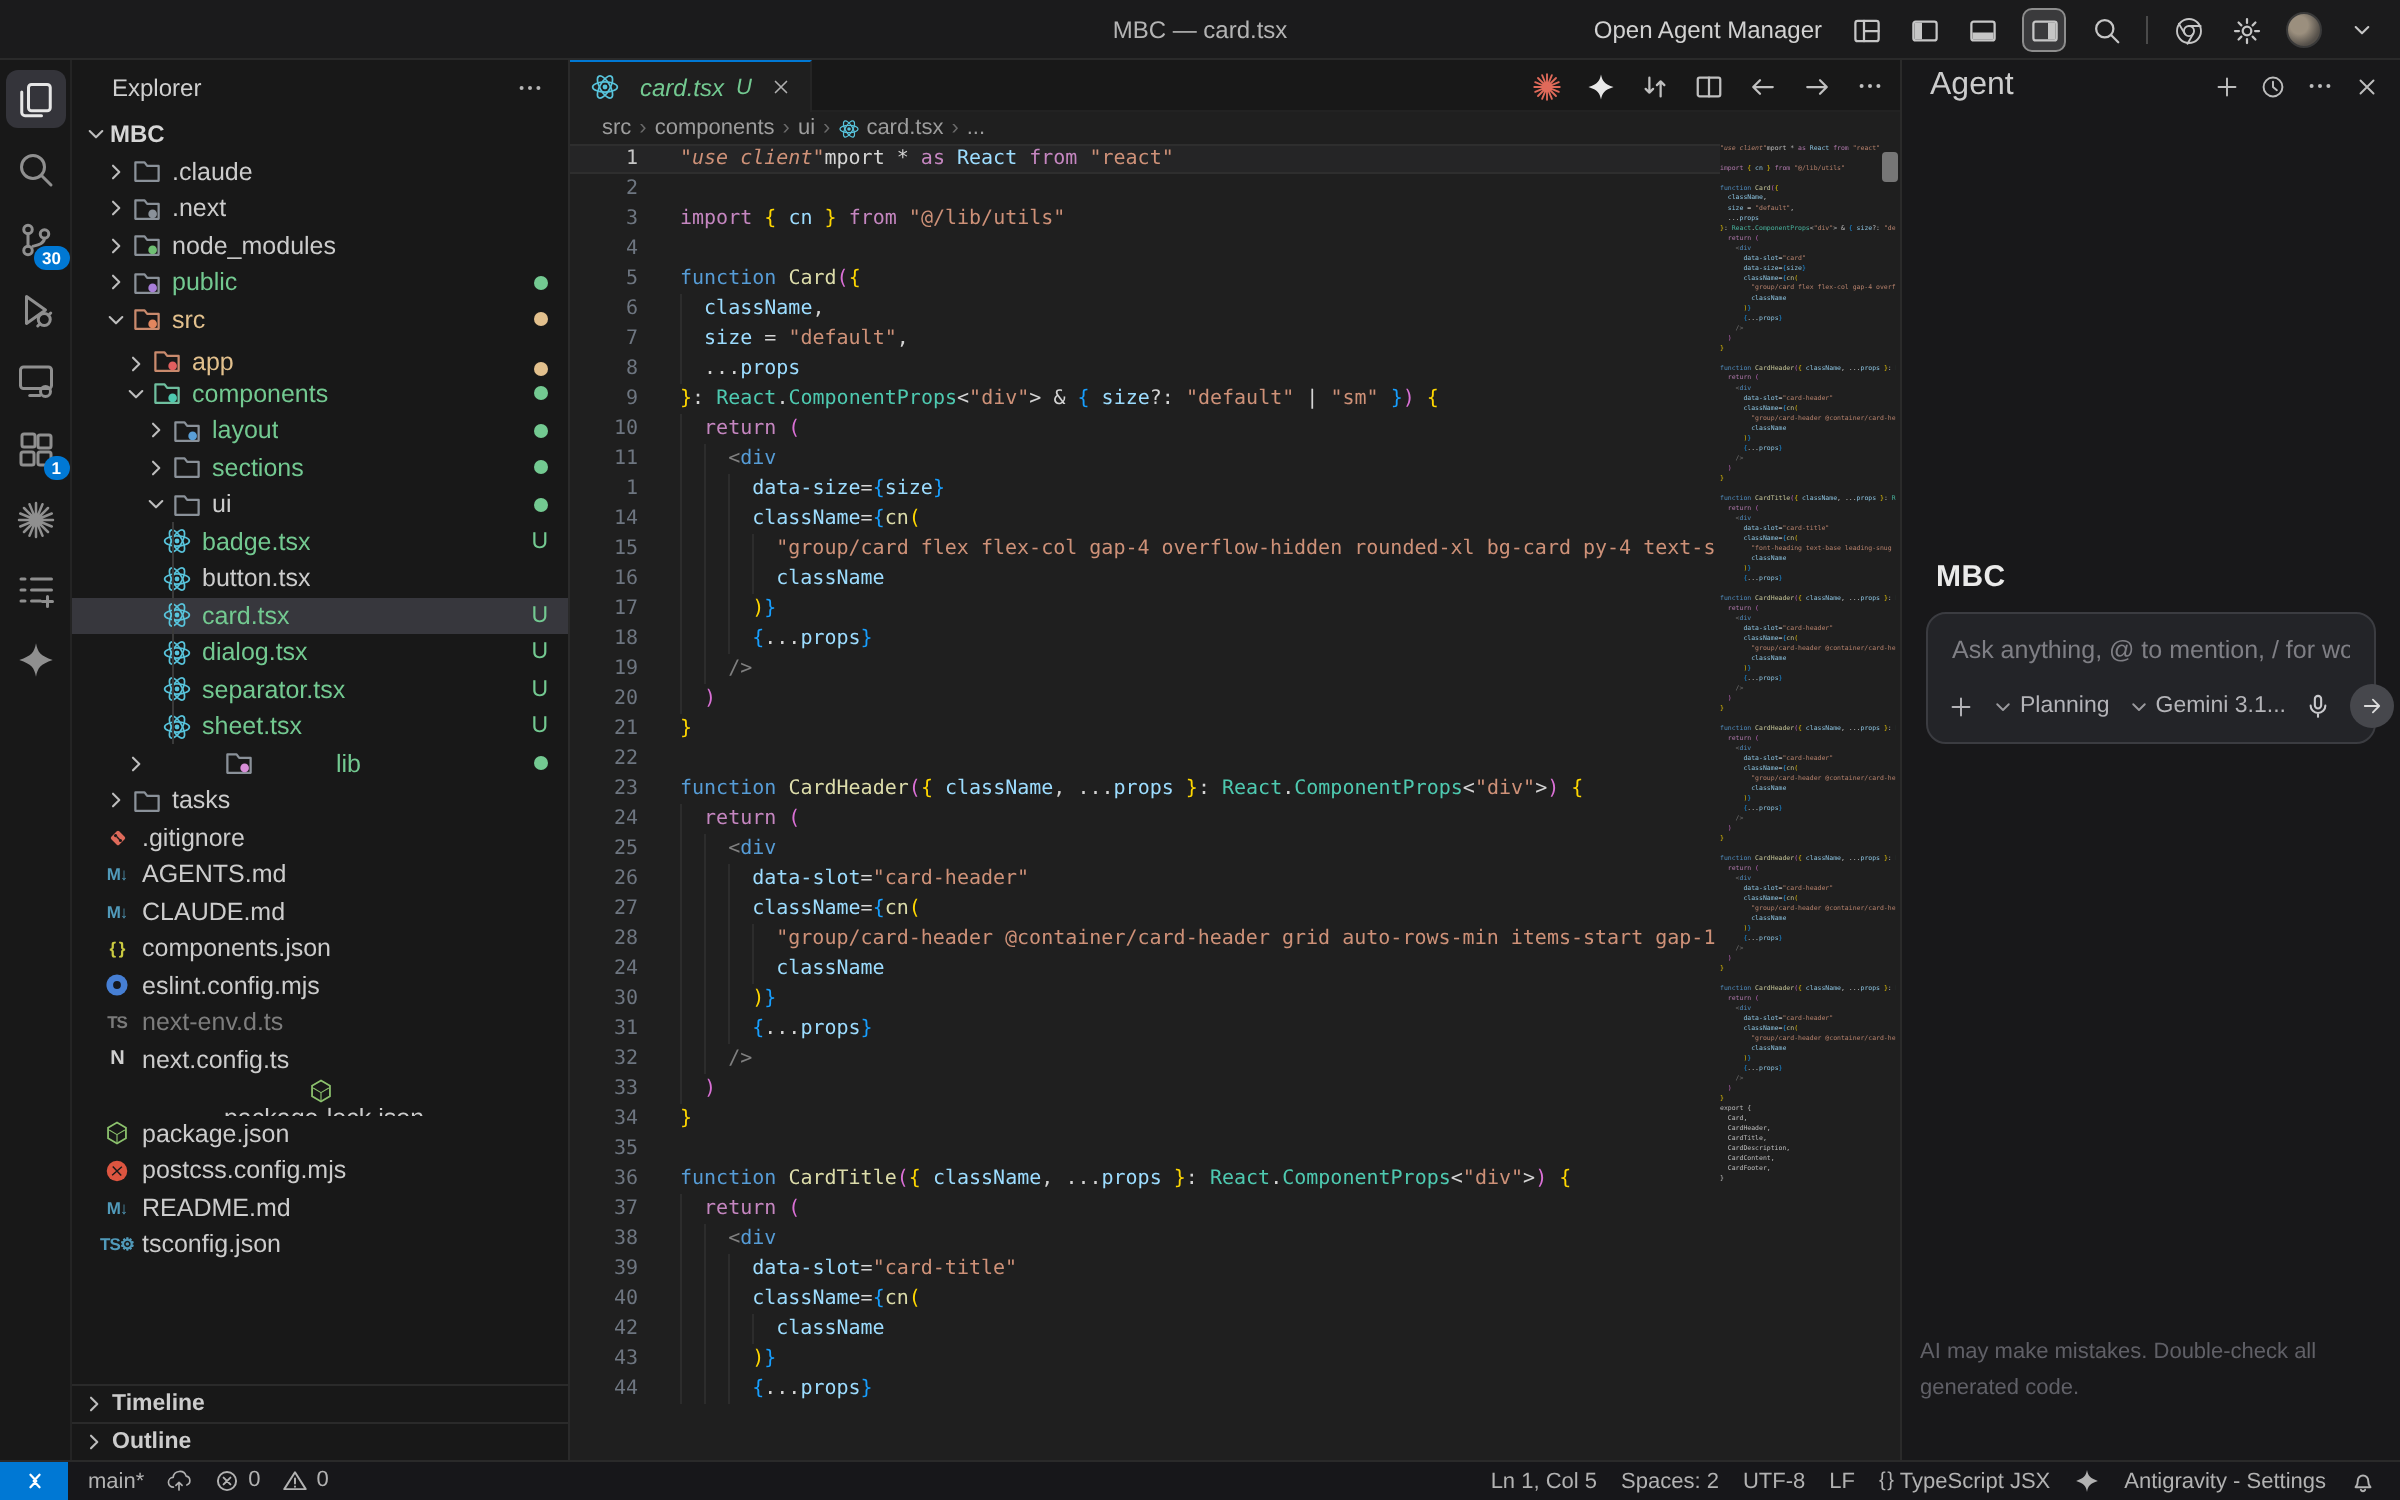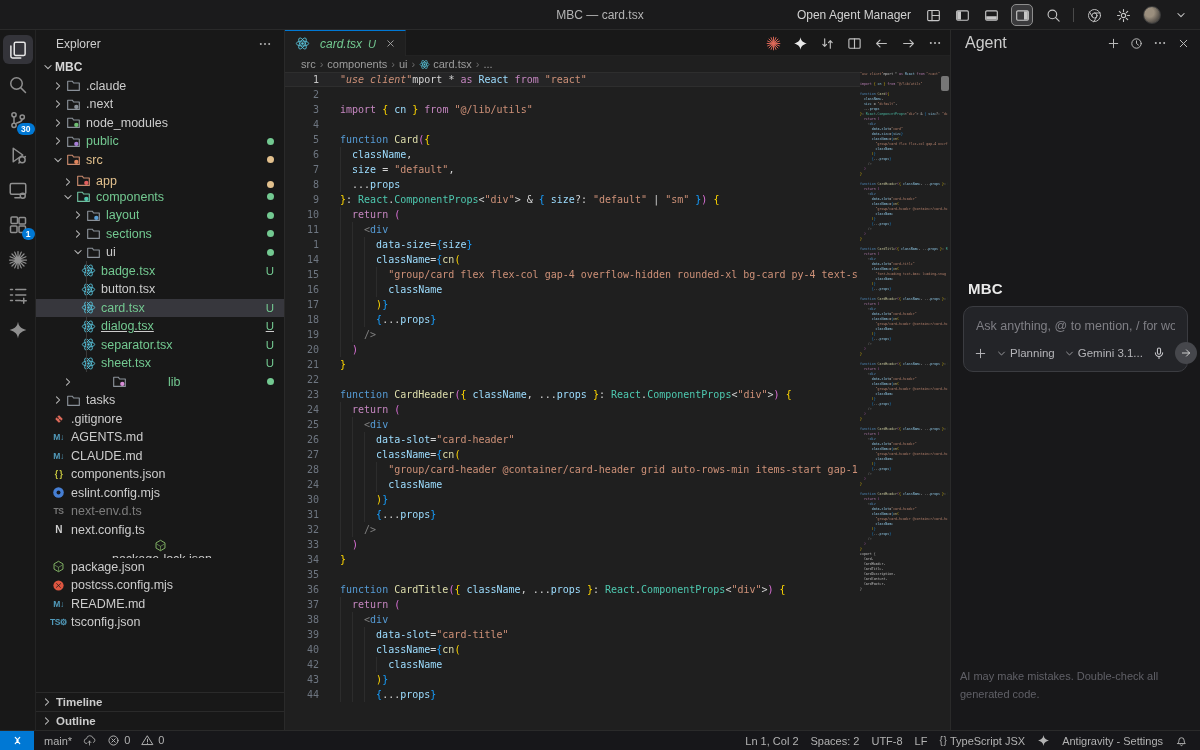--- a/index.html
+++ b/index.html
@@ -414,21 +414,21 @@
             <svg width="15" height="15" viewBox="0 0 16 16" fill="none" stroke="#58c4dc" stroke-width="0.9">
               <ellipse cx="8" cy="8" rx="6.6" ry="2.7"></ellipse>
               <ellipse cx="8" cy="8" rx="6.6" ry="2.7" transform="rotate(60 8 8)"></ellipse>
               <ellipse cx="8" cy="8" rx="6.6" ry="2.7" transform="rotate(-60 8 8)"></ellipse>
               <circle cx="8" cy="8" r="1.3" fill="#58c4dc" stroke="none"></circle>
             </svg>
           </span>
           <span class="lbl green">card.tsx</span>
           <span class="ubadge">U</span>
         </div>
-        <div class="row" style="padding-left: 44px; text-decoration: underline;">
+        <div class="row" style="padding-left: 44px;">
           <span class="ficon">
             <svg width="15" height="15" viewBox="0 0 16 16" fill="none" stroke="#58c4dc" stroke-width="0.9">
               <ellipse cx="8" cy="8" rx="6.6" ry="2.7"></ellipse>
               <ellipse cx="8" cy="8" rx="6.6" ry="2.7" transform="rotate(60 8 8)"></ellipse>
               <ellipse cx="8" cy="8" rx="6.6" ry="2.7" transform="rotate(-60 8 8)"></ellipse>
               <circle cx="8" cy="8" r="1.3" fill="#58c4dc" stroke="none"></circle>
             </svg>
           </span>
           <span class="lbl green">dialog.tsx</span>
           <span class="ubadge">U</span>
@@ -942,21 +942,21 @@
             <svg width="13" height="13" viewBox="0 0 16 16" fill="none" stroke="currentColor" stroke-width="1.2" stroke-linecap="round" stroke-linejoin="round">
               <path d="M8 2.6L14.6 13H1.4z"></path>
               <path d="M8 6.4v3.2M8 11.4v.2"></path>
             </svg>
           </span>
           <span>0</span>
         </span>
       </div>
     <div class="sb-right" id="sb-right">
         <span class="sb-item">
-          <span>Ln 1, Col 2</span>
+          <span>Ln 1, Col 5</span>
         </span>
         <span class="sb-item">
           <span>Spaces: 2</span>
         </span>
         <span class="sb-item">
           <span>UTF-8</span>
         </span>
         <span class="sb-item">
           <span>LF</span>
         </span>

